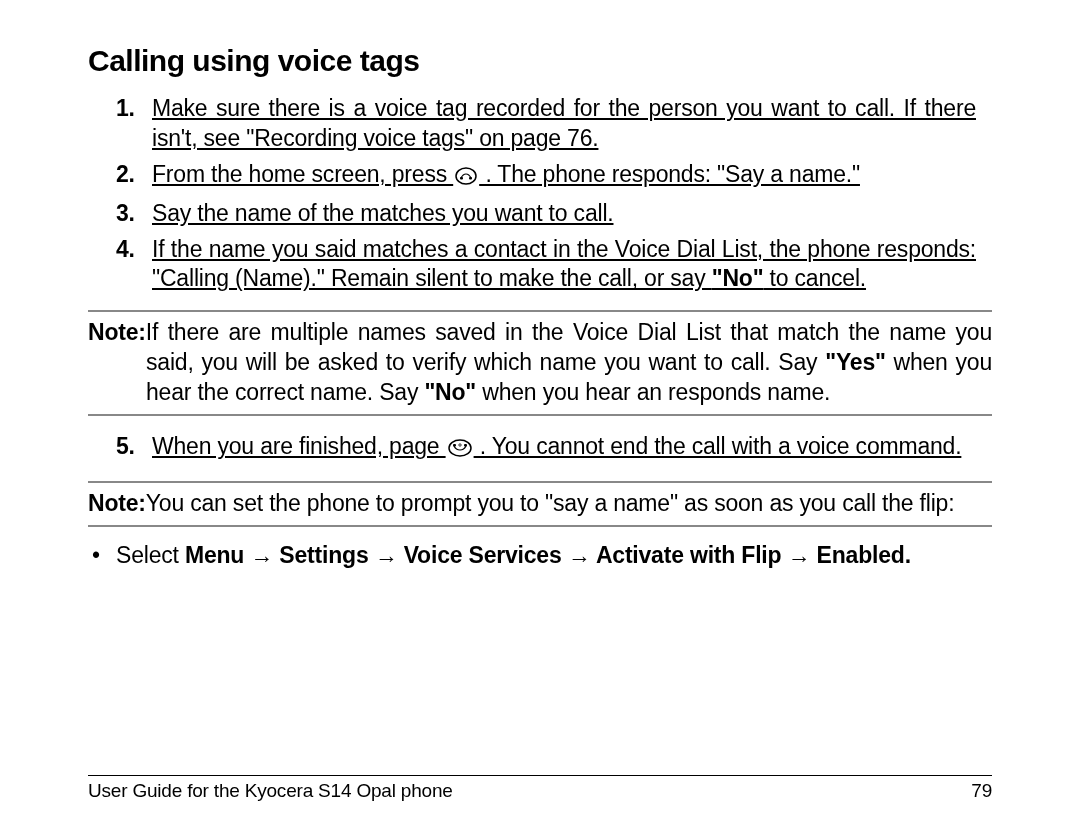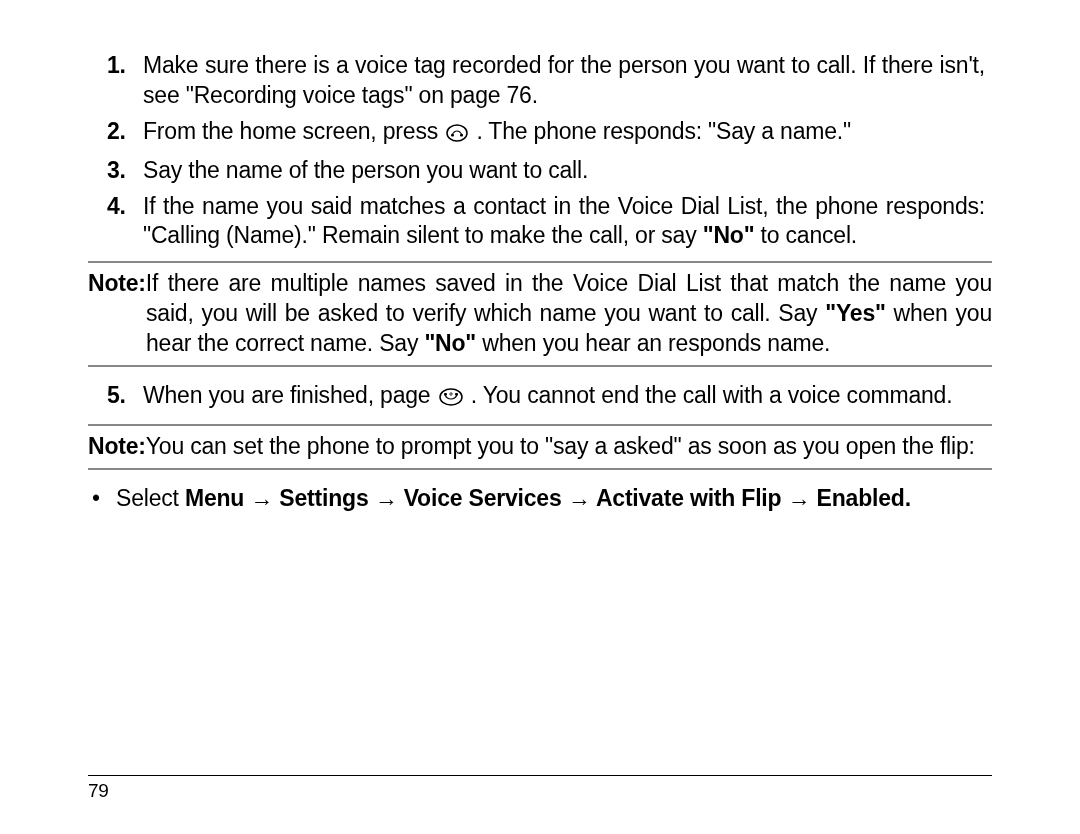--- a/index.html
+++ b/index.html
@@ -16,24 +16,25 @@
   .page {
     padding: 44px 88px 20px 88px;
   }
   h1 {
     font-size: 30px;
     font-weight: bold;
     margin: 0 0 10px 0;
     letter-spacing: -0.5px;
   }
   ol {
-    margin: 7px;
+    margin: 16px;
     padding: 0 0 0 48px;
     list-style: none;
     counter-reset: item;
+    text-decoration: underline;
   }
   ol li {
     font-size: 23px;
     line-height: 1.3;
     margin: 0 0 6px 0;
     position: relative;
     padding-left: 0;
     text-align: justify;
   }
   ol li::before {
@@ -99,32 +100,33 @@
   }
   .arrow {
     font-family: Arial, sans-serif;
   }
 </style>
 </head>
 <body>
 
 <div class="page">
 
+  <h1>Calling using voice tags</h1>
 
   <ol>
     <li><span>Make sure there is a voice tag recorded for the person you want to call. If there isn't, see "Recording voice tags" on page 76.</span></li>
     <li>
       <span>From the home screen, press </span><span class="icon"><svg width="22" height="18" viewBox="0 0 22 18">
             <ellipse cx="11" cy="9" rx="10" ry="8" fill="none" stroke="#000" stroke-width="1.5"></ellipse>
             <path d="M6 11 Q8 7 11 7 Q14 7 16 11" fill="none" stroke="#000" stroke-width="1.2"></path>
             <rect x="5" y="10" width="3" height="2.5" rx="1" fill="#000"></rect>
             <rect x="14" y="10" width="3" height="2.5" rx="1" fill="#000"></rect>
           </svg></span><span> . The phone responds: "Say a name."</span>
     </li>
-    <li><span>Say the name of the person you want to call.</span></li>
+    <li><span>Say the name of the matches you want to call.</span></li>
     <li>
       <span>If the name you said matches a contact in the Voice Dial List, the phone responds: "Calling (Name)." Remain silent to make the call, or say </span><span class="bold">"No"</span><span> to cancel.</span>
     </li>
   </ol>
 
   <div class="note-block">
     <span class="note-body">
       <span class="bold note-label">Note:</span><span>If there are multiple names saved in the Voice Dial List that match the name you said, you will be asked to verify which name you want to call. Say </span><span class="bold">"Yes"</span><span> when you hear the correct name. Say </span><span class="bold">"No"</span><span> when you hear an responds name.</span>
     </span>
   </div>
@@ -136,25 +138,26 @@
             <path d="M6 7 Q8 11 12 11 Q16 11 18 7" fill="none" stroke="#000" stroke-width="1.2"></path>
             <rect x="5" y="5" width="3" height="2.5" rx="1" fill="#000"></rect>
             <rect x="16" y="5" width="3" height="2.5" rx="1" fill="#000"></rect>
             <circle cx="12" cy="6" r="1.2" fill="none" stroke="#000" stroke-width="0.8"></circle>
           </svg></span><span> . You cannot end the call with a voice command.</span>
     </li>
   </ol>
 
   <div class="note-block">
     <span class="note-body2">
-      <span class="bold note-label">Note:</span><span>You can set the phone to prompt you to "say a asked" as soon as you open the flip:</span>
+      <span class="bold note-label">Note:</span><span>You can set the phone to prompt you to "say a name" as soon as you call the flip:</span>
     </span>
   </div>
 
   <div class="bullet">
     <span>Select </span><span class="bold arrow">Menu → Settings → Voice Services → Activate with Flip → Enabled.</span>
   </div>
 
 </div>
 
 <div class="footer">
+  <span>User Guide for the Kyocera S14 Opal phone</span>
   <span>79</span>
 </div>
 
 </body></html>

